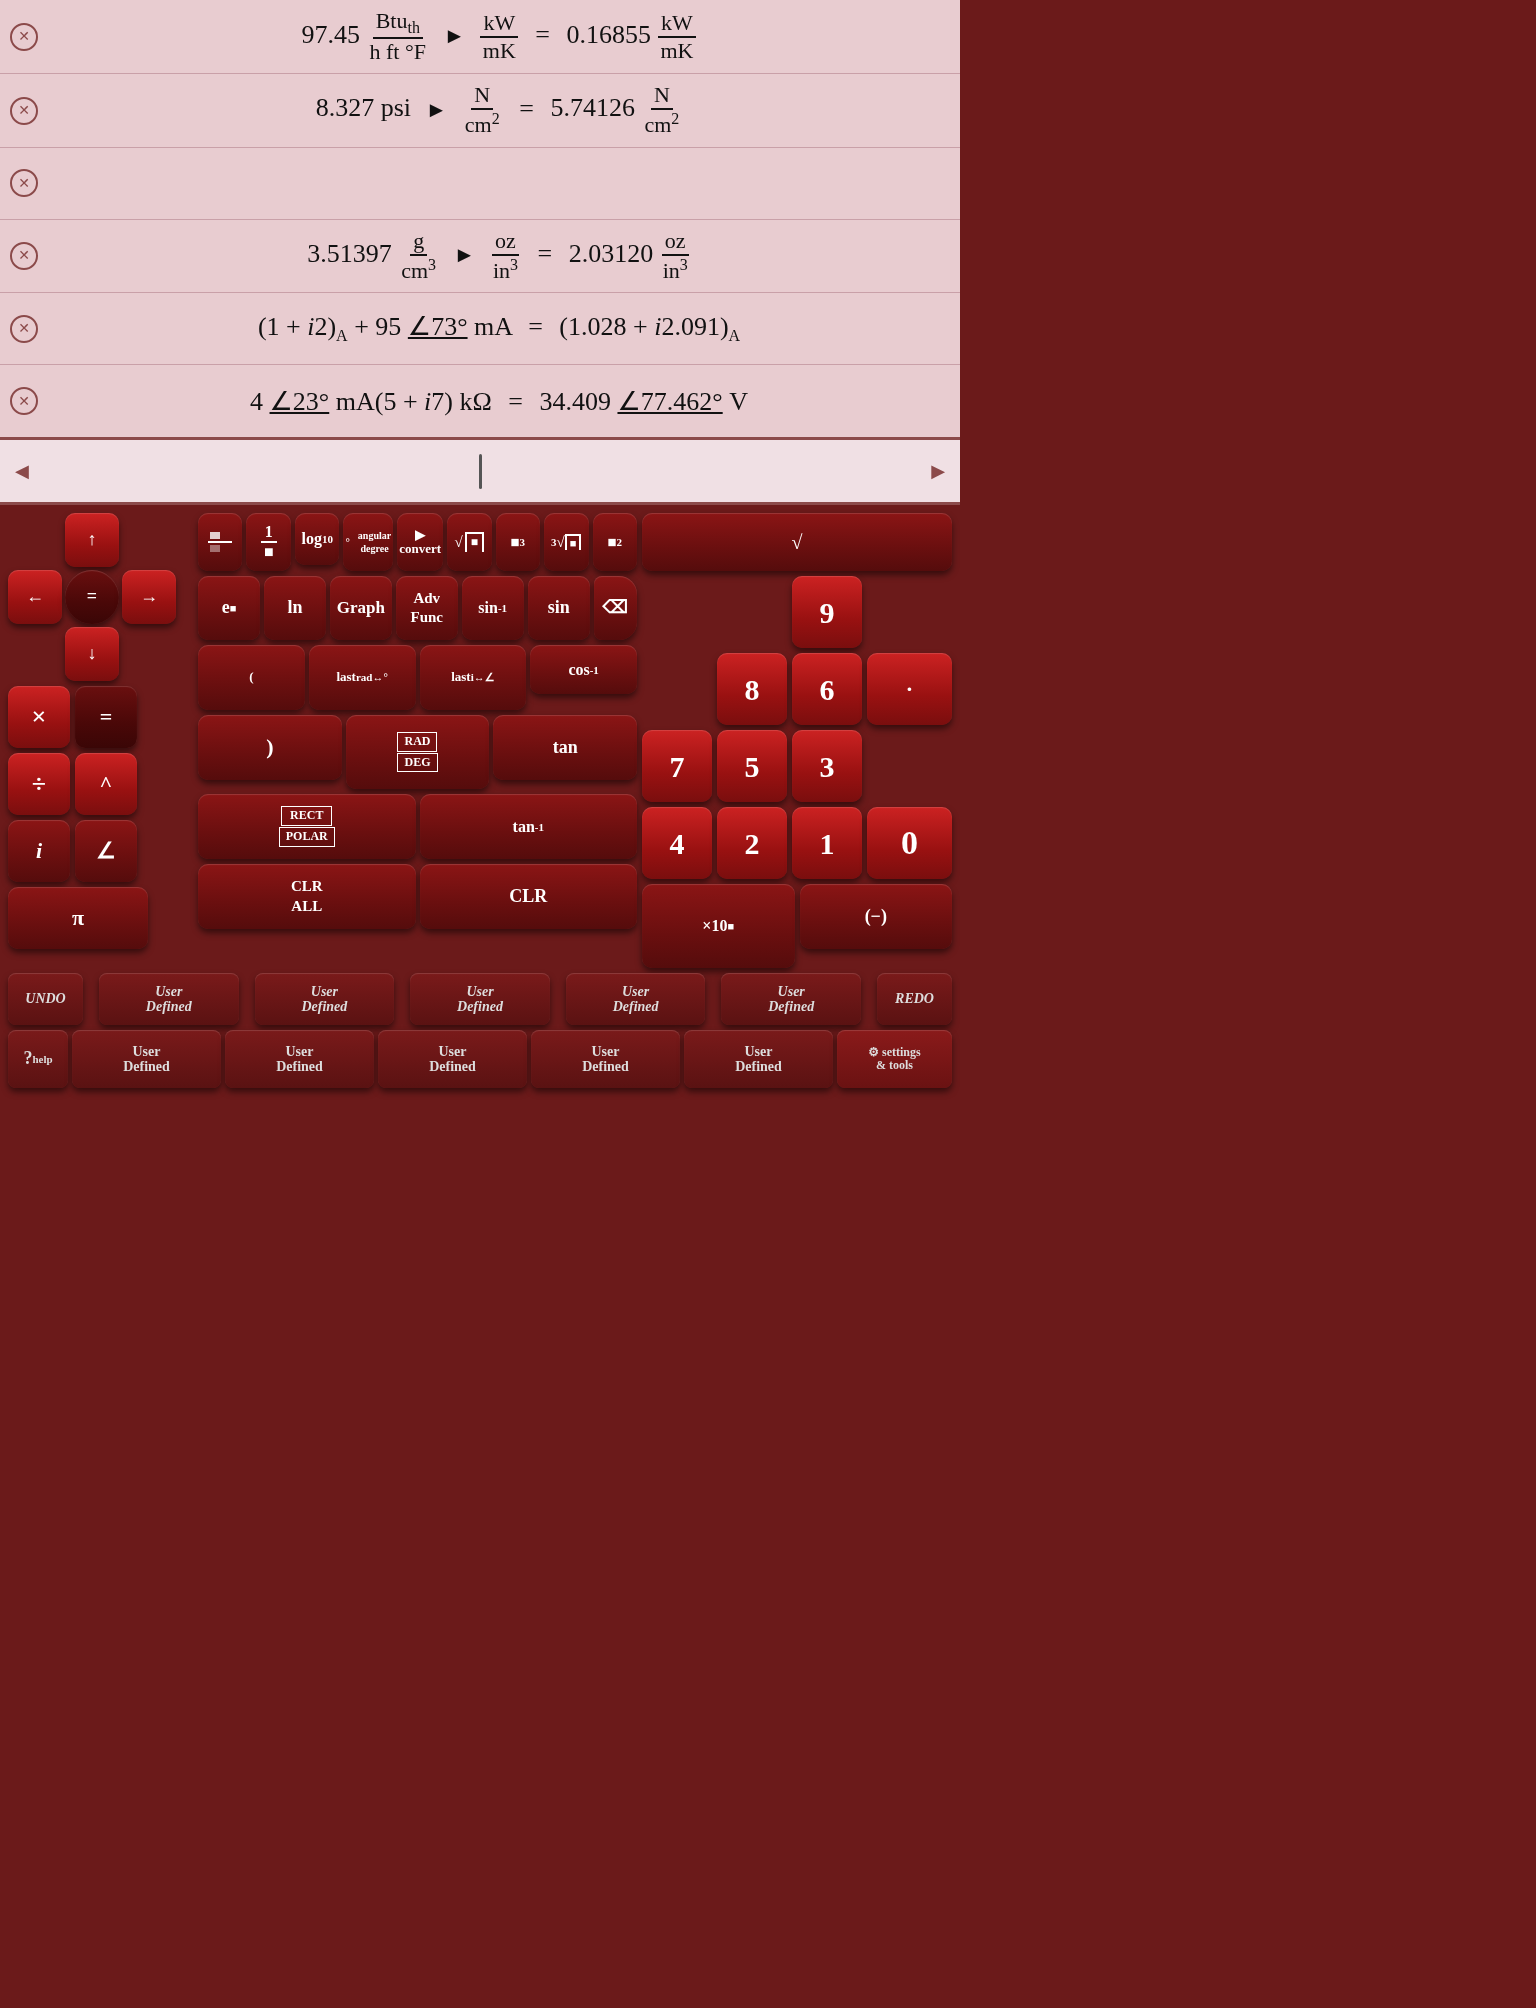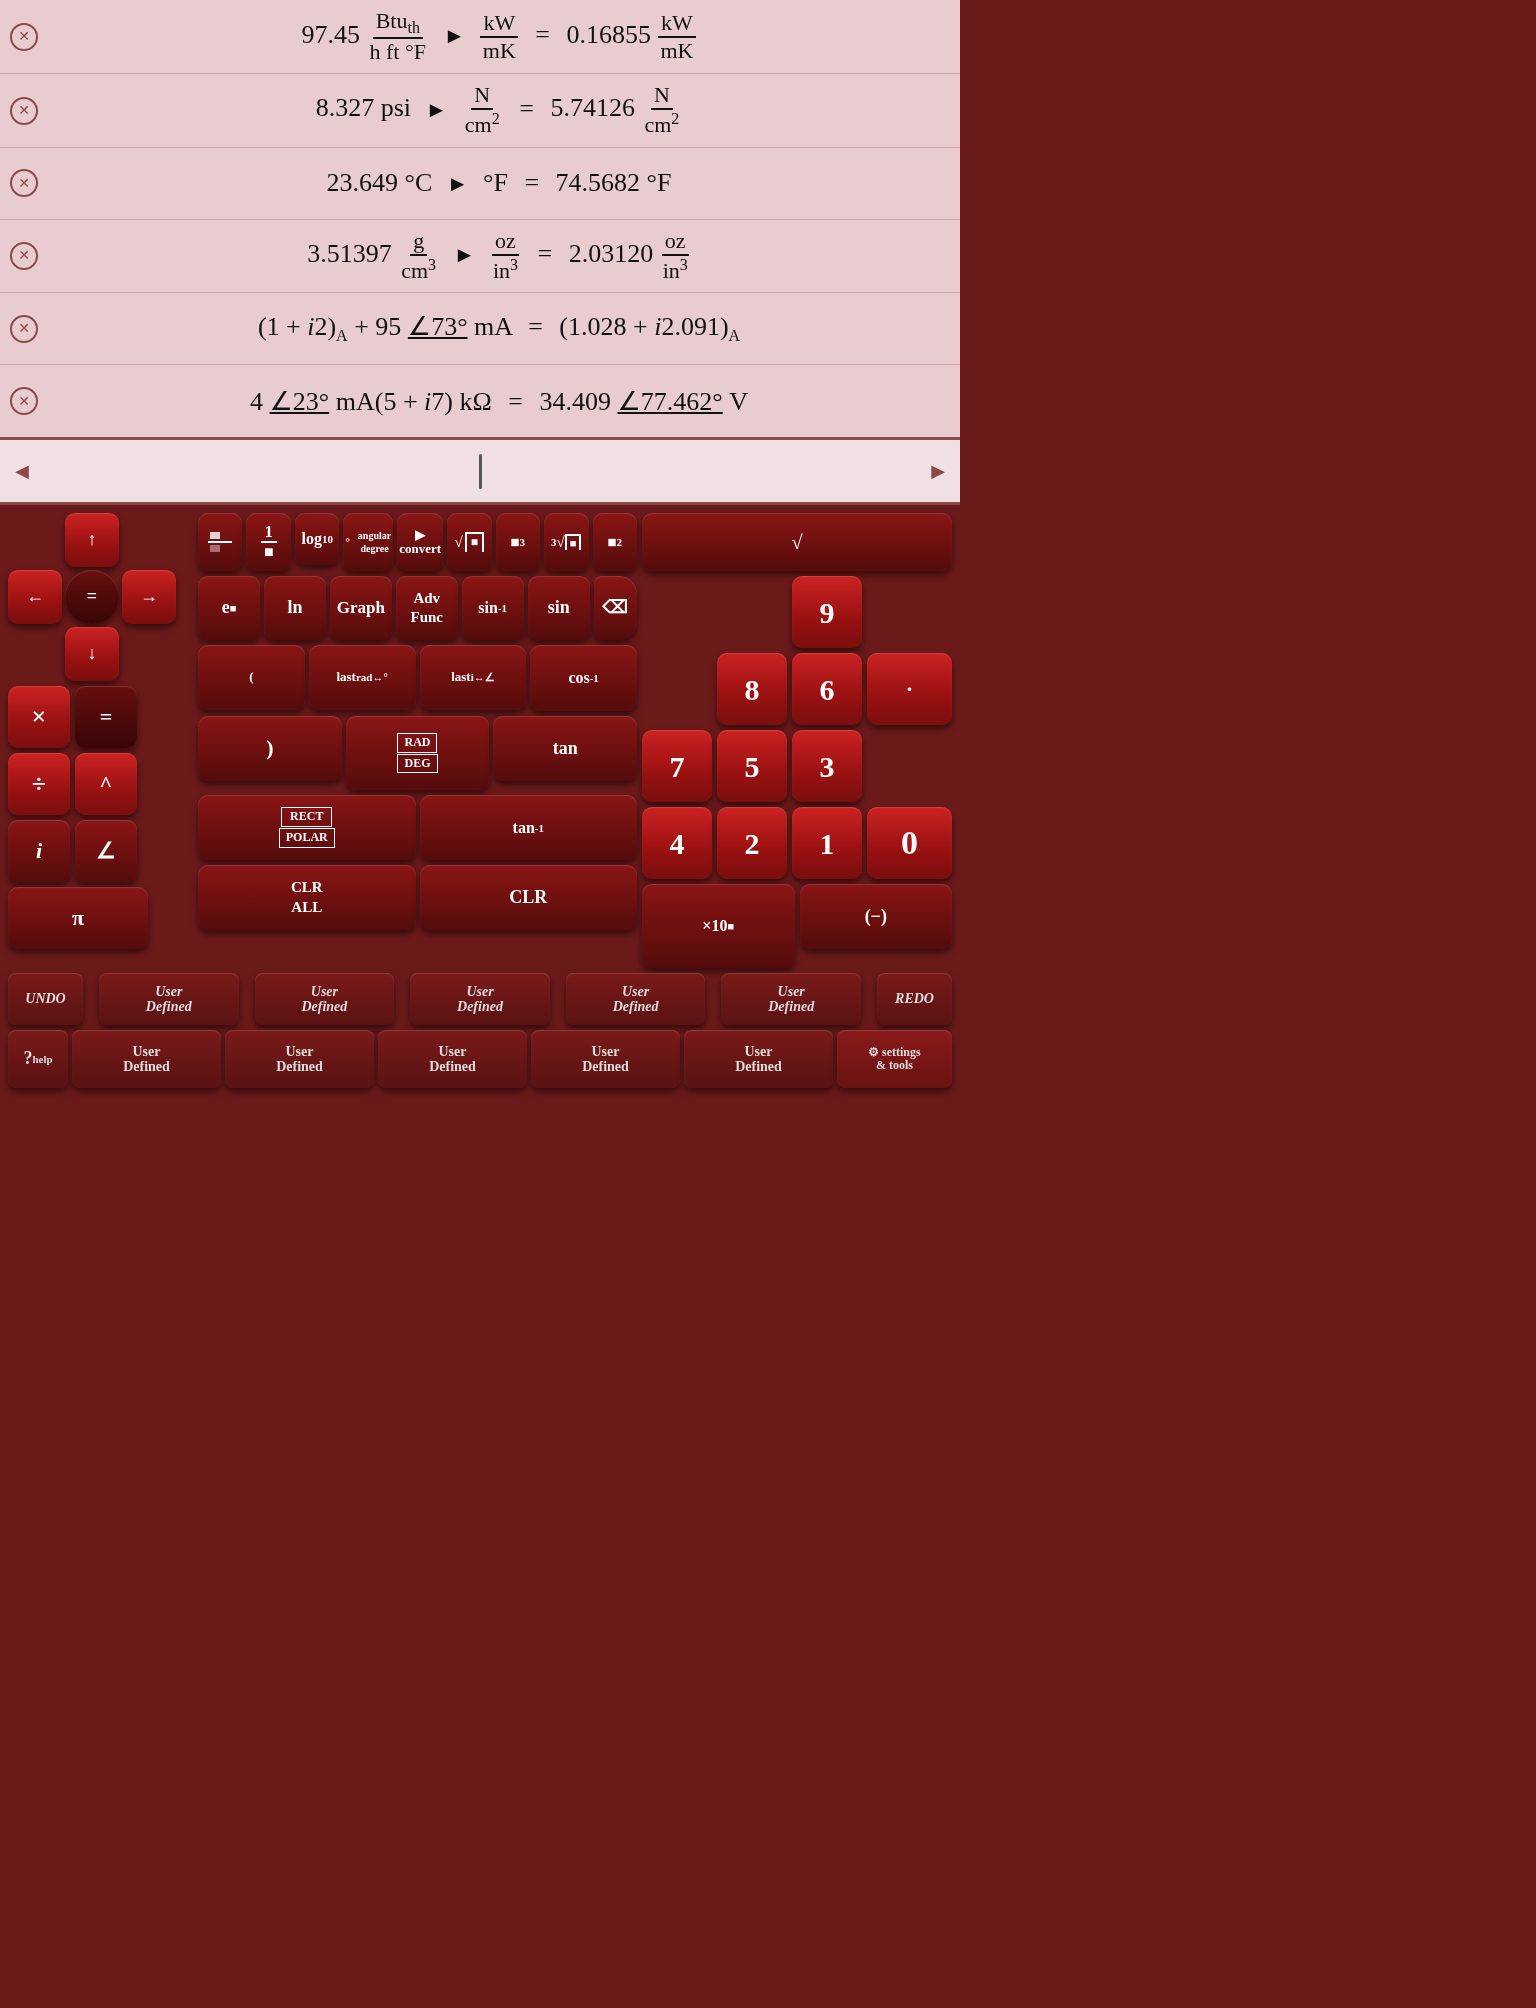--- a/index.html
+++ b/index.html
@@ -169,23 +169,20 @@
         </span>
       <span class="equals">=</span>
       5.74126 <span class="frac">
           <span class="num">N</span>
           <span class="den">cm<sup>2</sup></span>
         </span>
     </div>
   </div>
   <div class="display-row">
     <div class="close-btn">✕</div>
-    <div class="expr">
-      23.649 °C <span class="arrow">►</span> °F <span class="equals">=</span> 74.5682 °F
-    </div>
   </div>
   <div class="display-row">
     <div class="close-btn">✕</div>
     <div class="expr">
       3.51397 <span class="frac">
           <span class="num">g</span>
           <span class="den">cm<sup>3</sup></span>
         </span>
       <span class="arrow">►</span>
       <span class="frac">
@@ -294,21 +291,21 @@
         <div class="key dark" style="height:64px; font-size:15px; line-height:1.3;">Adv<br>Func</div>
         <div class="key dark" style="height:64px; font-size:16px;">sin<sup>-1</sup></div>
         <div class="key dark" style="height:64px; font-size:18px;">sin</div>
         <div class="key dark key-backspace" style="height:64px; font-size:18px; border-radius:8px 18px 18px 8px;">⌫</div>
       </div>
 
       <div style="display:grid; grid-template-columns:1fr 1fr 1fr 1fr; gap:4px;">
         <div class="key dark" style="height:65px; font-size:13px; line-height:1.3;">(</div>
         <div class="key dark" style="height:65px; font-size:13px; line-height:1.3;">last<br><span style="font-size:11px;">rad↔°</span></div>
         <div class="key dark" style="height:65px; font-size:13px; line-height:1.3;">last<br><span style="font-size:11px;">i↔∠</span></div>
-        <div class="key dark" style="height:66px; font-size:16px;">cos<sup>-1</sup></div>
+        <div class="key dark" style="height:49px; font-size:16px;">cos<sup>-1</sup></div>
       </div>
 
       <div style="display:grid; grid-template-columns:1fr 1fr 1fr; gap:4px;">
         <div class="key dark" style="height:65px; font-size:22px;">)</div>
         <div class="key dark" style="height:74px; font-size:13px; line-height:1.3;">
           <span style="display:flex;flex-direction:column;align-items:center;">
             <span style="border:1.5px solid white; padding:1px 6px; font-size:12px; margin-bottom:1px;">RAD</span>
             <span style="border:1.5px solid white; padding:1px 6px; font-size:12px;">DEG</span>
           </span>
         </div>

